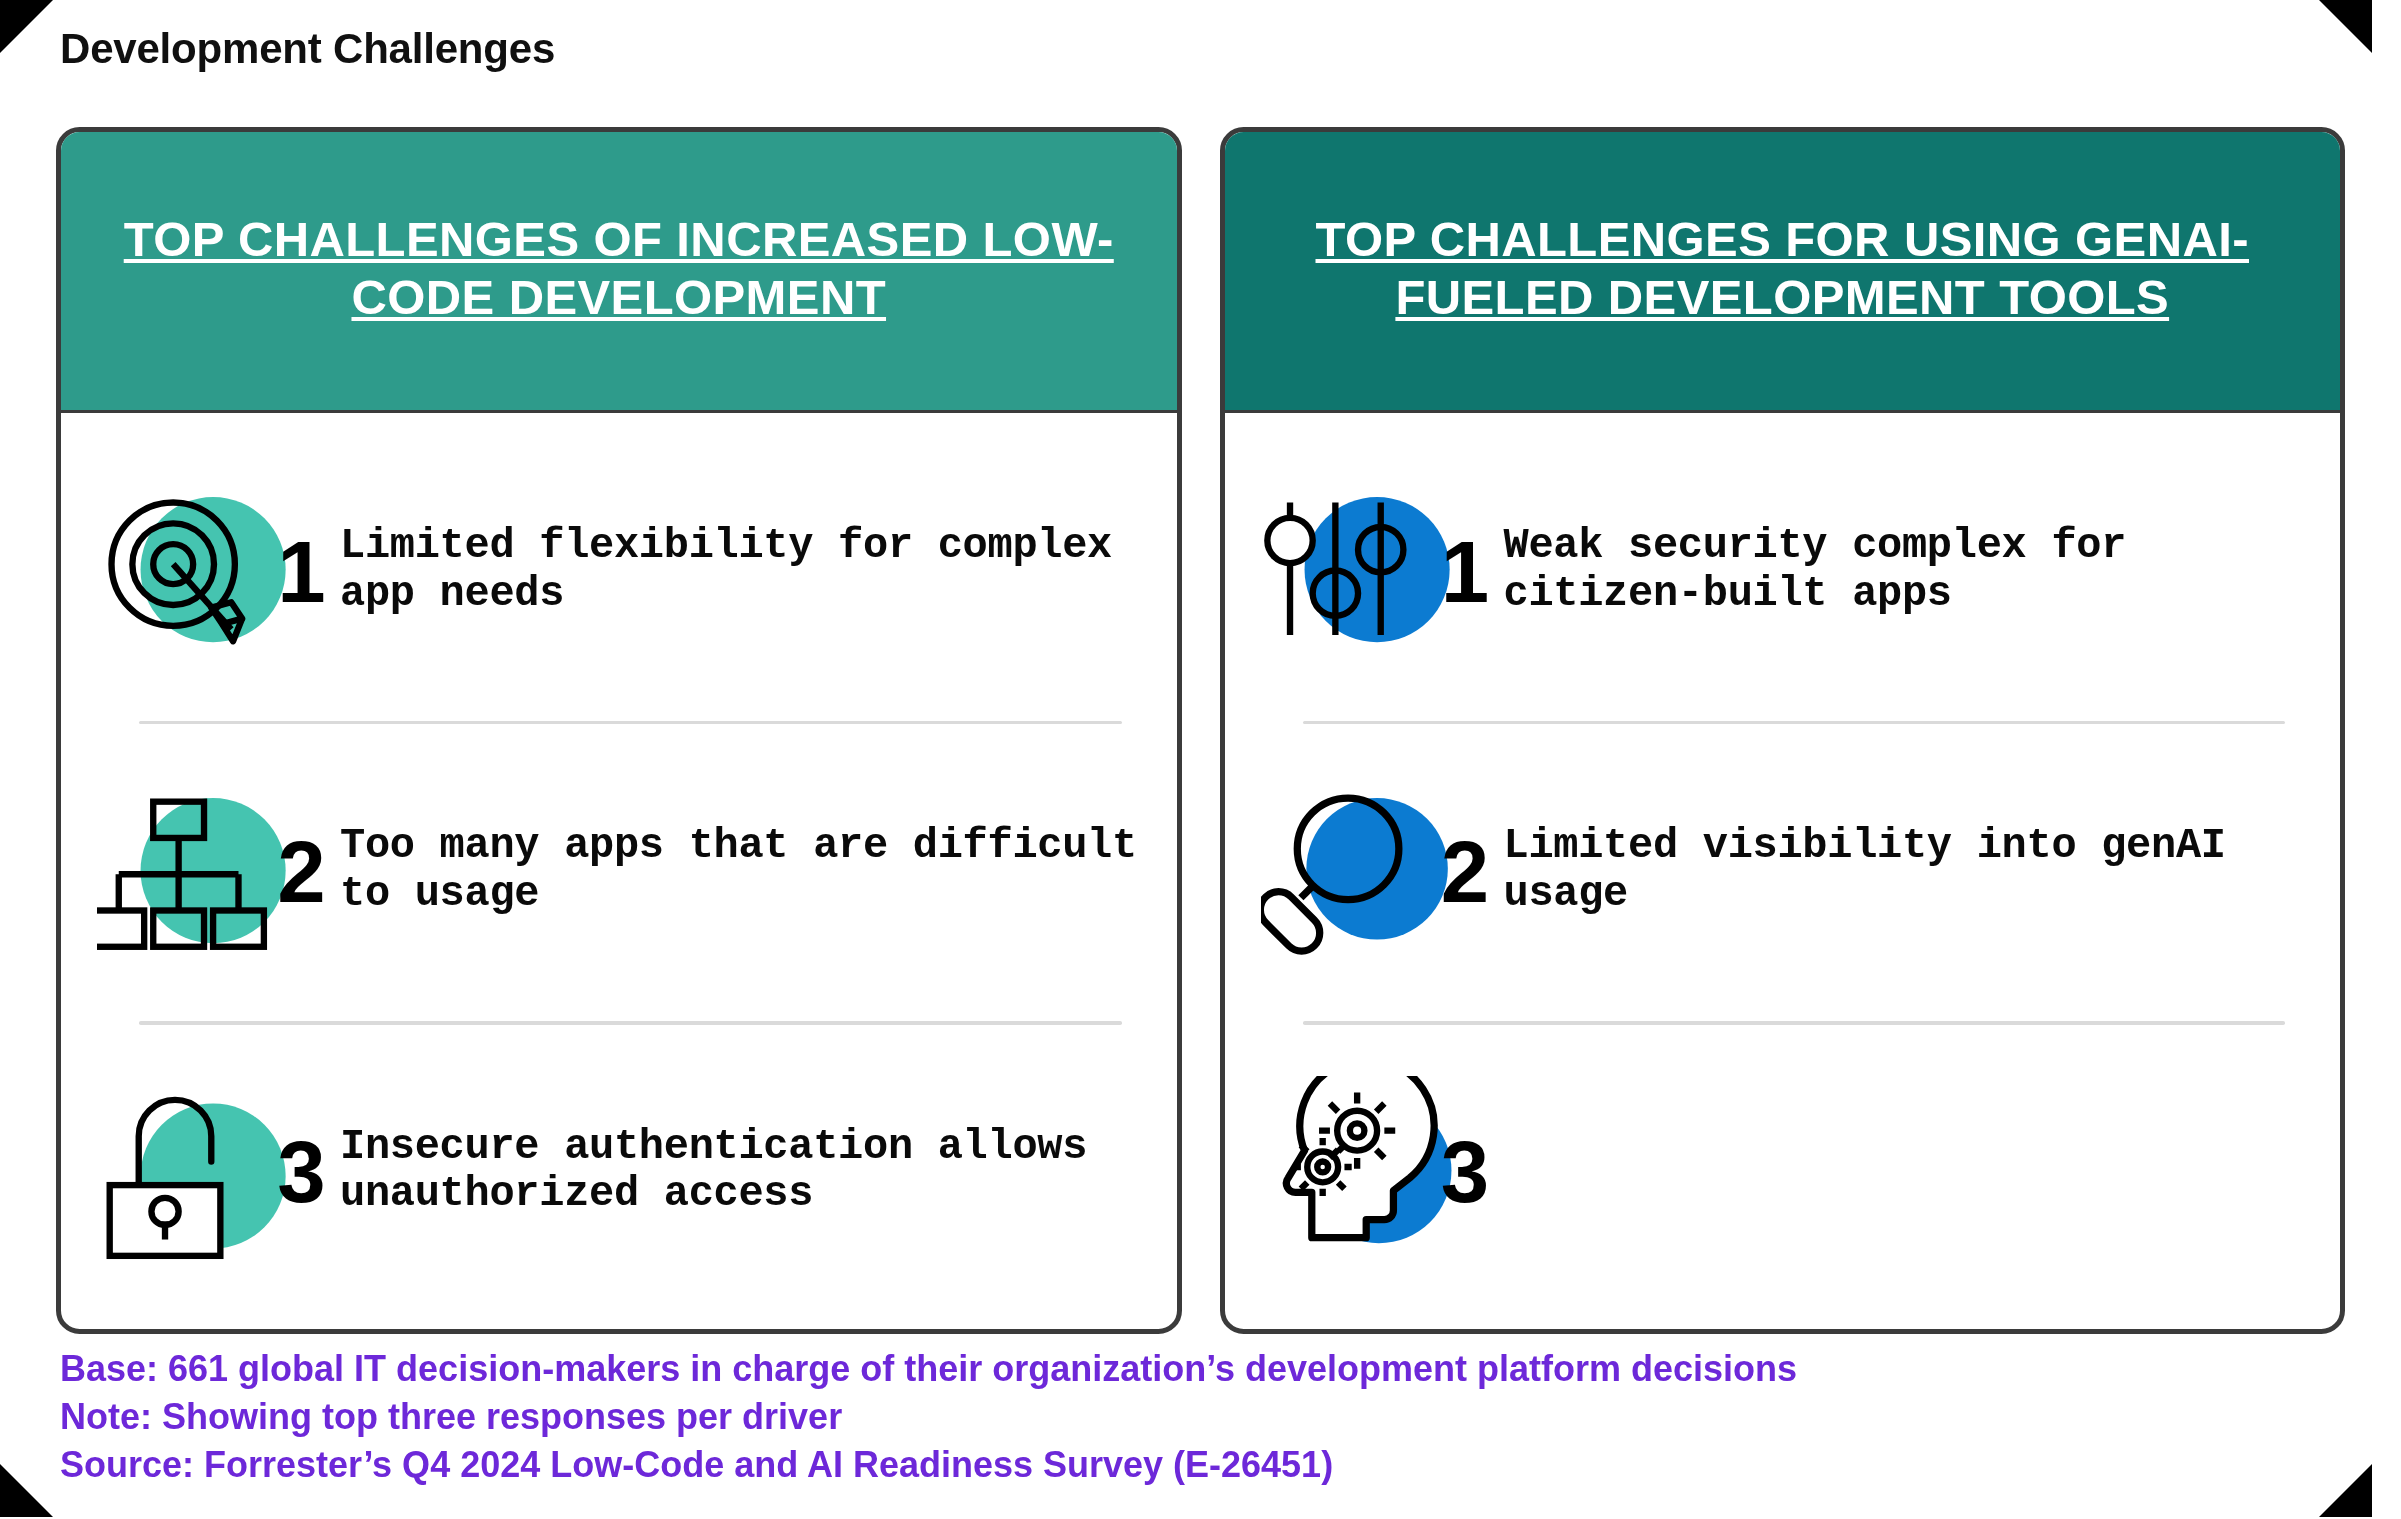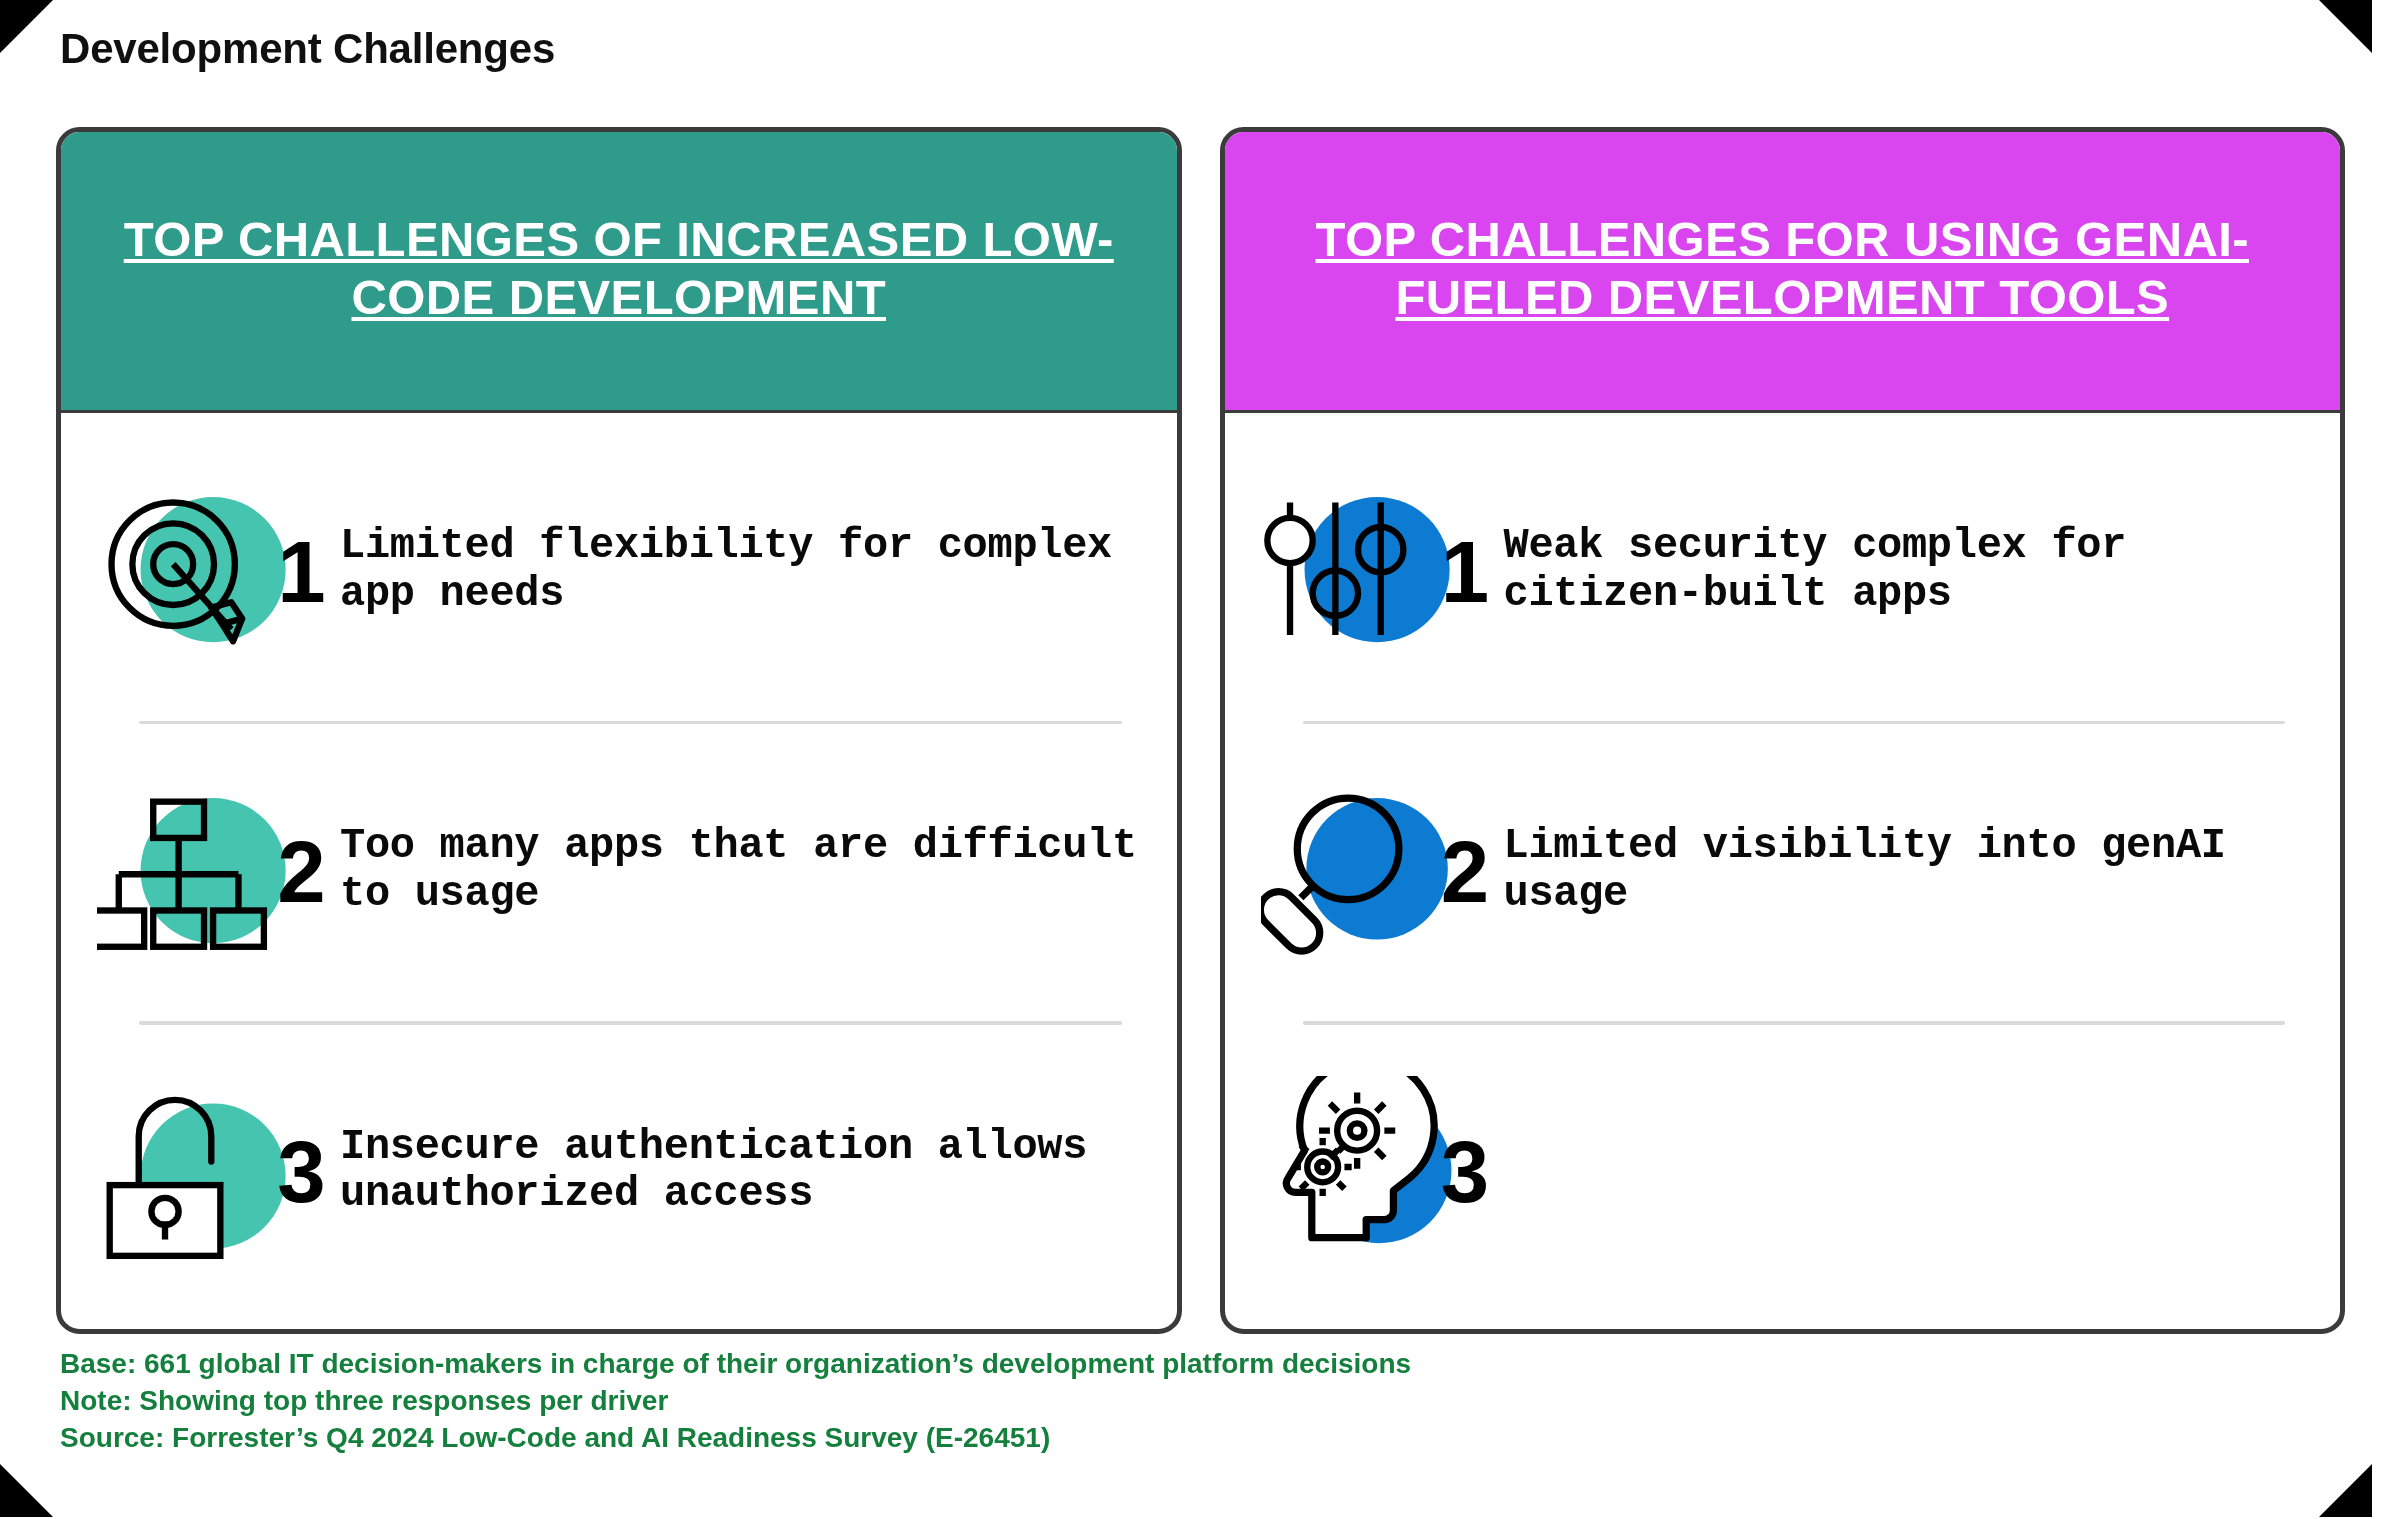--- a/index.html
+++ b/index.html
@@ -141,22 +141,22 @@
     padding-right: 5.4px;
     font-family: Liberation Mono, monospace;
   }
 
   
   #footnotes {
     position: absolute;
     left: 60px;
     top: 1345px;
     width: 2178px;
-    color: #15803d;
-    font-size: 28px;
+    color: #6d28d9;
+    font-size: 36px;
     font-weight: 700;
     font-stretch: condensed;
     line-height: 1.33;
   }
   #footnotes div { white-space: nowrap; }
 </style>
 </head>
 <body>
 
 <div id="page">
@@ -247,21 +247,21 @@
             </svg>
             <div class="item-rank">3</div>
           </div>
           <div class="item-text">Insecure authentication allows unauthorized access</div>
         </div>
 
       </div>
     </div>
 
     <div class="card">
-      <div class="card-header" style="background:#d946ef">
+      <div class="card-header" style="background:#0f766e">
         <div class="card-header-text">TOP CHALLENGES FOR USING GENAI-FUELED DEVELOPMENT TOOLS</div>
       </div>
       <div class="card-body">
 
         <div class="item">
           <div class="item-icon">
             <svg viewBox="0 0 258 210">
               <circle cx="128" cy="104" r="80" fill="#0c7bd1"></circle>
               <g fill="none" stroke="#000000" stroke-width="7">
                 <line x1="32" y1="30" x2="32" y2="176"></line>

